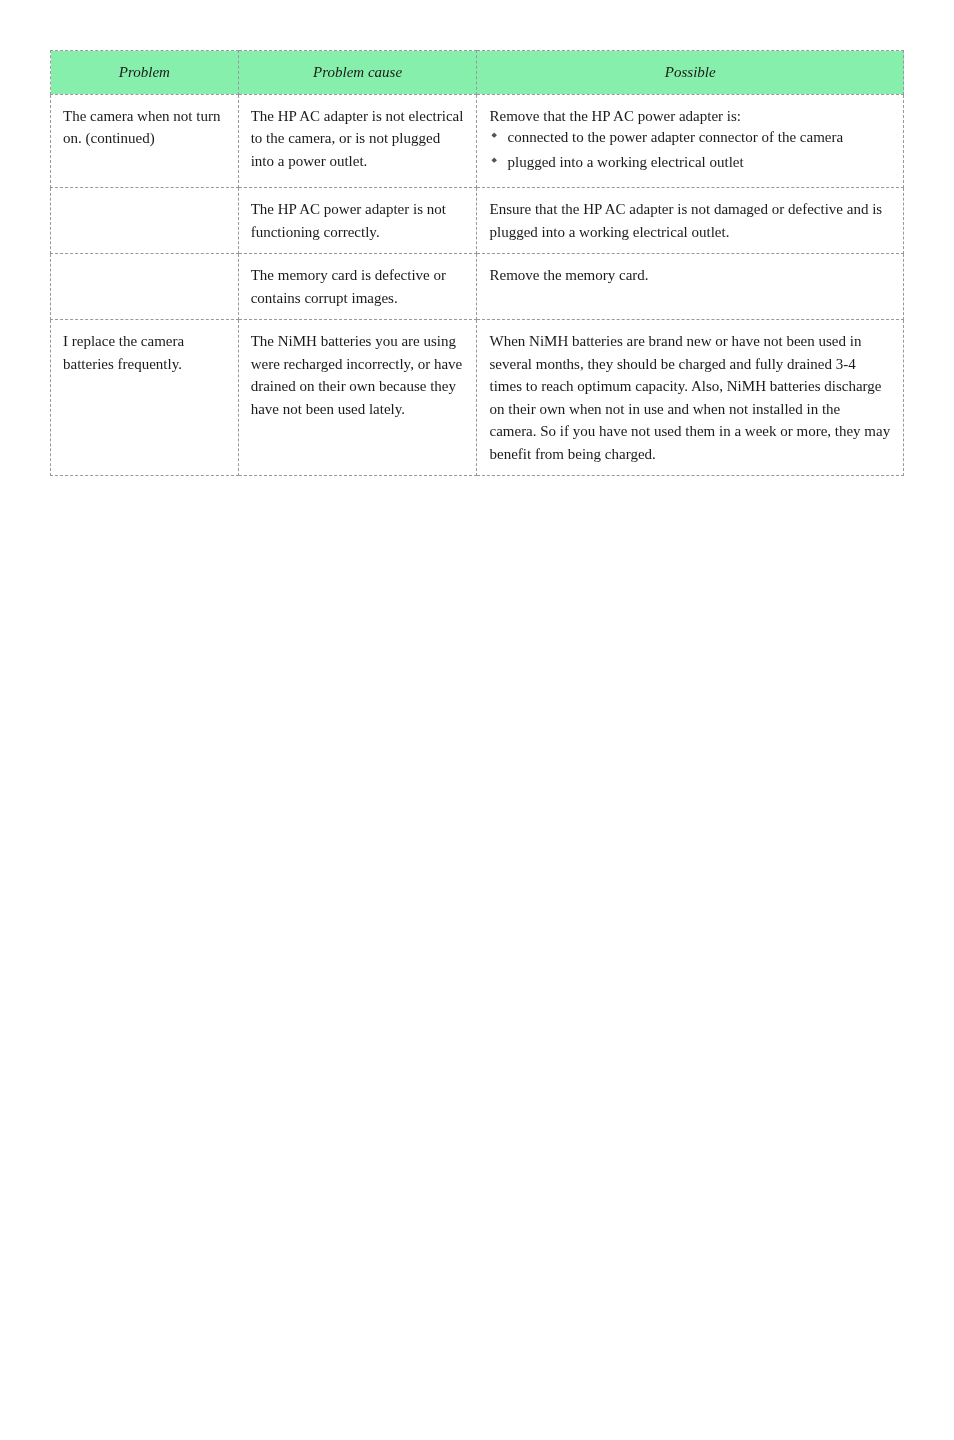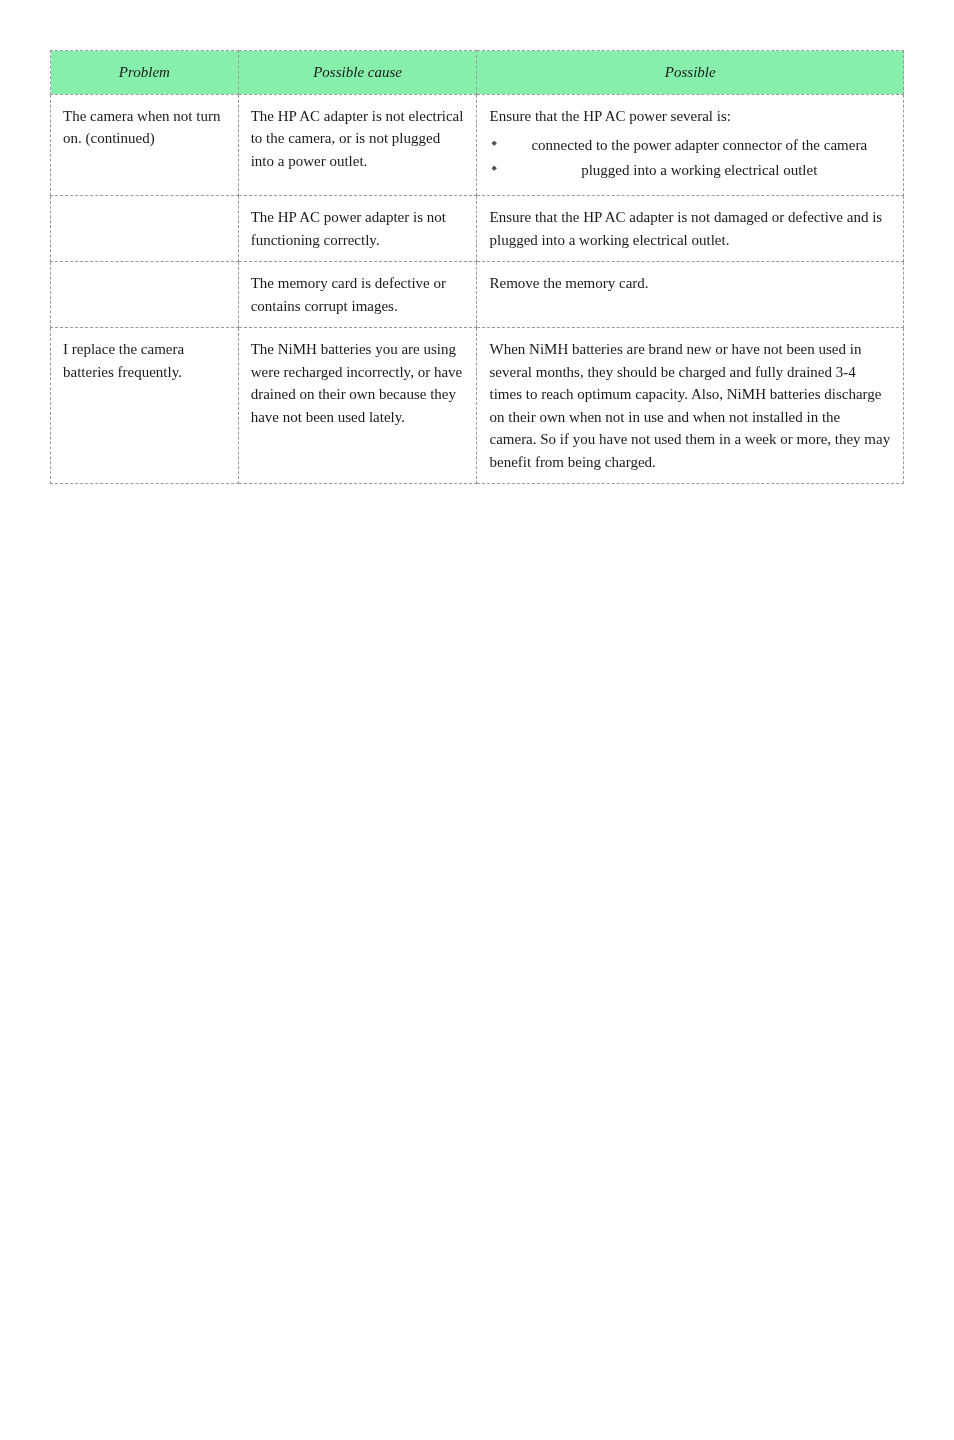--- a/index.html
+++ b/index.html
@@ -52,23 +52,21 @@
     .col-cause {
       width: 28%;
     }
 
     .col-solution {
       width: 50%;
     }
 
     td ul {
       list-style: none;
-      margin-top: 8px;
       padding-left: 0;
-      text-align: center;
     }
 
     td ul li {
       padding-left: 18px;
       position: relative;
       margin-bottom: 4px;
       line-height: 1.4;
     }
 
     td ul li::before {
@@ -103,31 +101,31 @@
   </style>
 </head>
 <body>
 
 <div class="page-container">
 
   <table>
     <thead>
       <tr>
         <th class="col-problem">Problem</th>
-        <th class="col-cause">Possible cause</th>
+        <th class="col-cause">Problem cause</th>
         <th class="col-solution">Possible</th>
       </tr>
     </thead>
     <tbody>
 
       <tr>
         <td class="col-problem">The camera when not turn on. (continued)</td>
         <td class="col-cause">The HP AC adapter is not electrical to the camera, or is not plugged into a power outlet.</td>
         <td class="col-solution">
-          <span>Ensure that the HP AC power several is:</span>
+          <span>Remove that the HP AC power adapter is:</span>
           <ul>
             <li>connected to the power adapter connector of the camera</li>
             <li>plugged into a working electrical outlet</li>
           </ul>
         </td>
       </tr>
 
       <tr>
         <td class="col-problem"></td>
         <td class="col-cause">The HP AC power adapter is not functioning correctly.</td>

